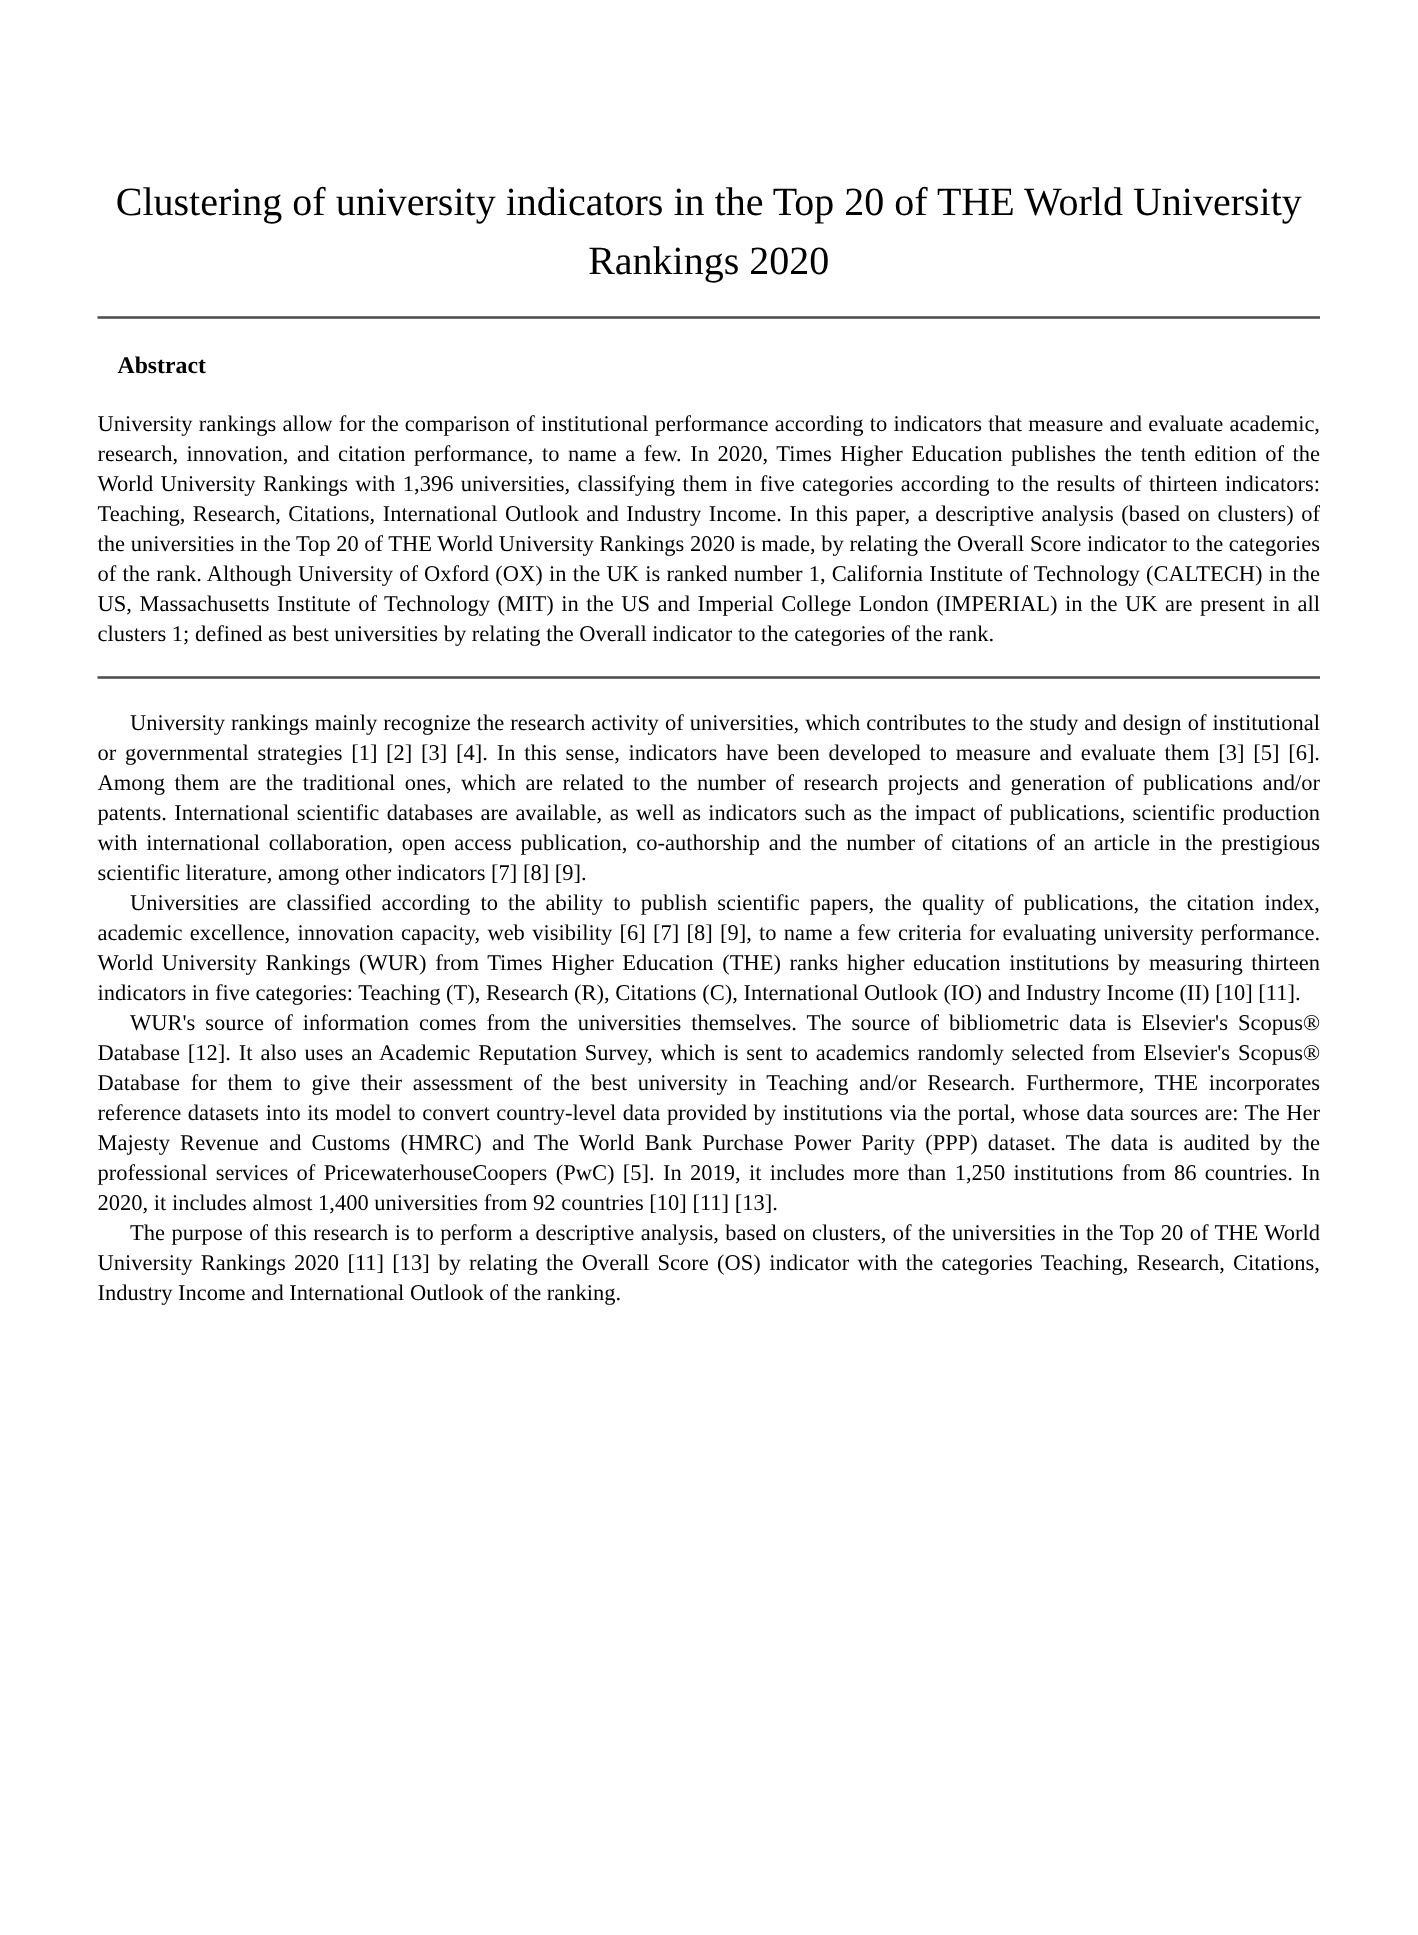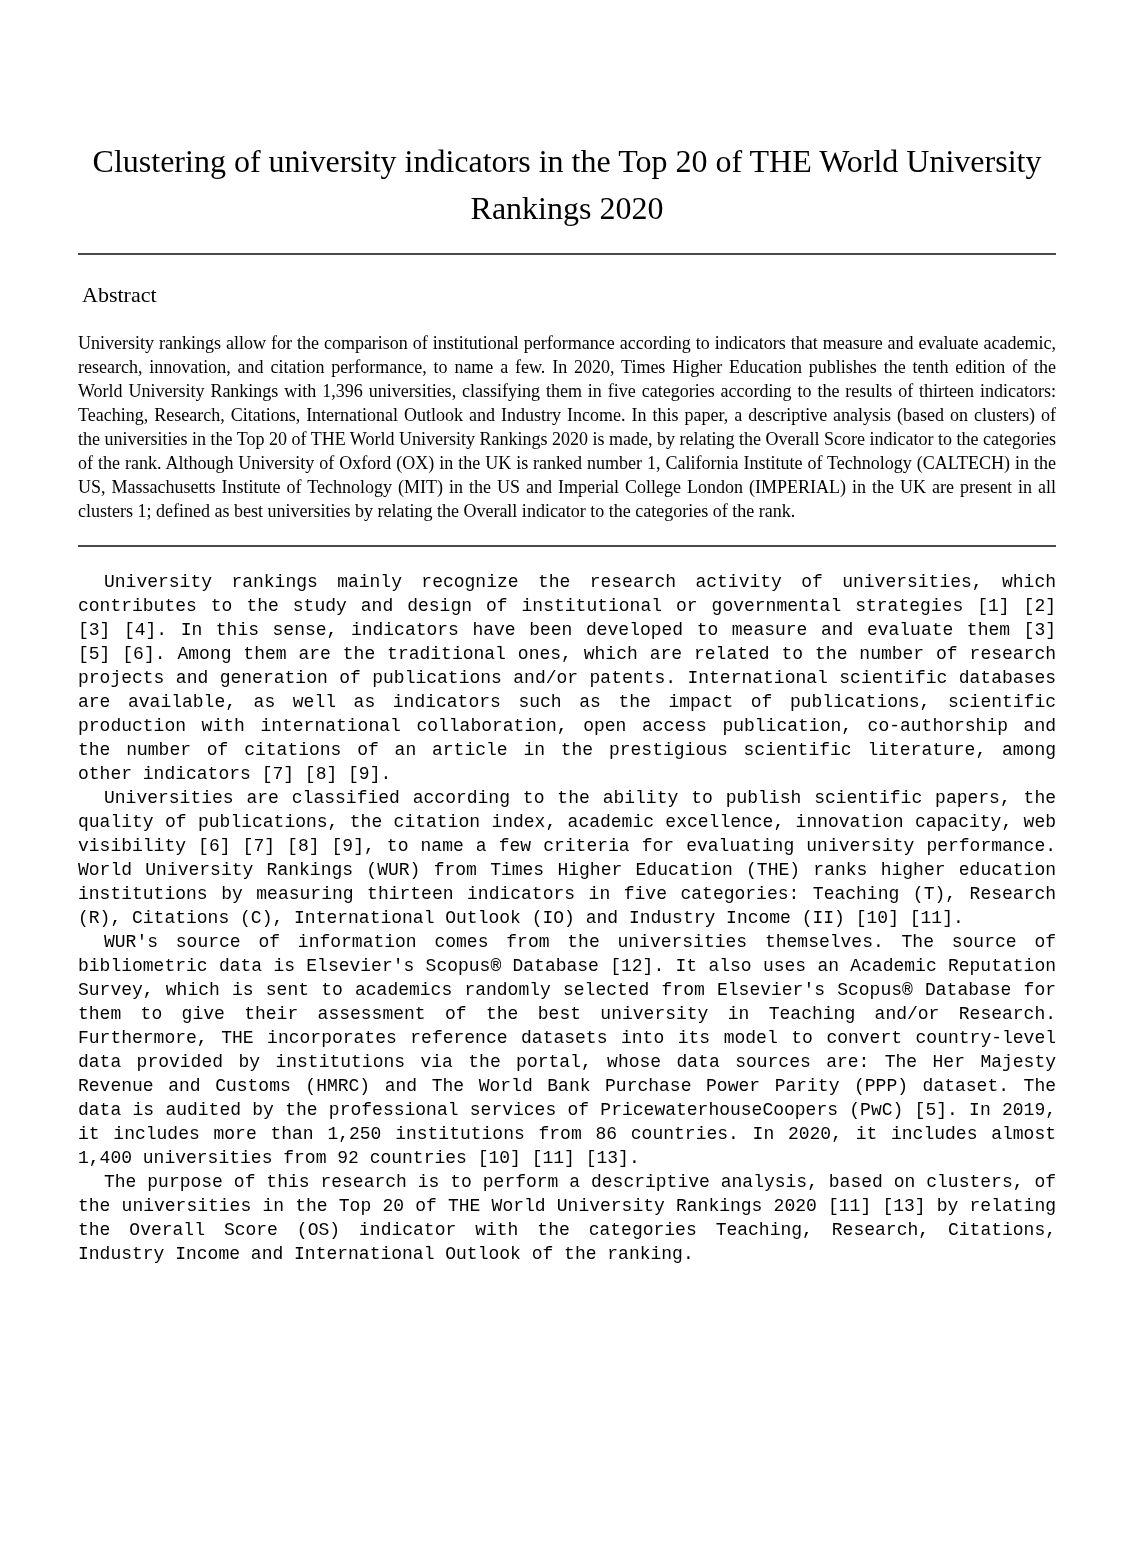--- a/index.html
+++ b/index.html
@@ -30,23 +30,23 @@
     margin: 0;
   }
   .rule {
     border: none;
     border-top: 2px solid #4a4a4a;
     margin: 0;
   }
   .rule-top { margin-top: 21px; }
   .rule-keywords { margin-top: 22px; }
   .abstract-heading {
-    margin: 27px 0 0 4px;
-    font-size: 22px;
-    font-weight: normal;
+    margin: 27px 0 0 16px;
+    font-size: 19px;
+    font-weight: bold;
   }
   .abstract-body {
     margin: 23px 0 18px 0;
     font-size: 18px;
     line-height: 24px;
     text-align: justify;
   }
   .keywords-line {
     margin: 25px 0 0 0;
     font-size: 18px;
@@ -59,21 +59,20 @@
     margin: 34px 0 0 0;
     font-size: 20px;
     font-weight: bold;
   }
   .intro-para {
     margin: 0;
     font-size: 18px;
     line-height: 24px;
     text-align: justify;
     text-indent: 26px;
-    font-family: Liberation Mono, monospace;
   }
   .intro-para.first {
     margin-top: 23px;
   }
 </style>
 </head>
 <body>
 
 <div class="page">
   <div class="content">

